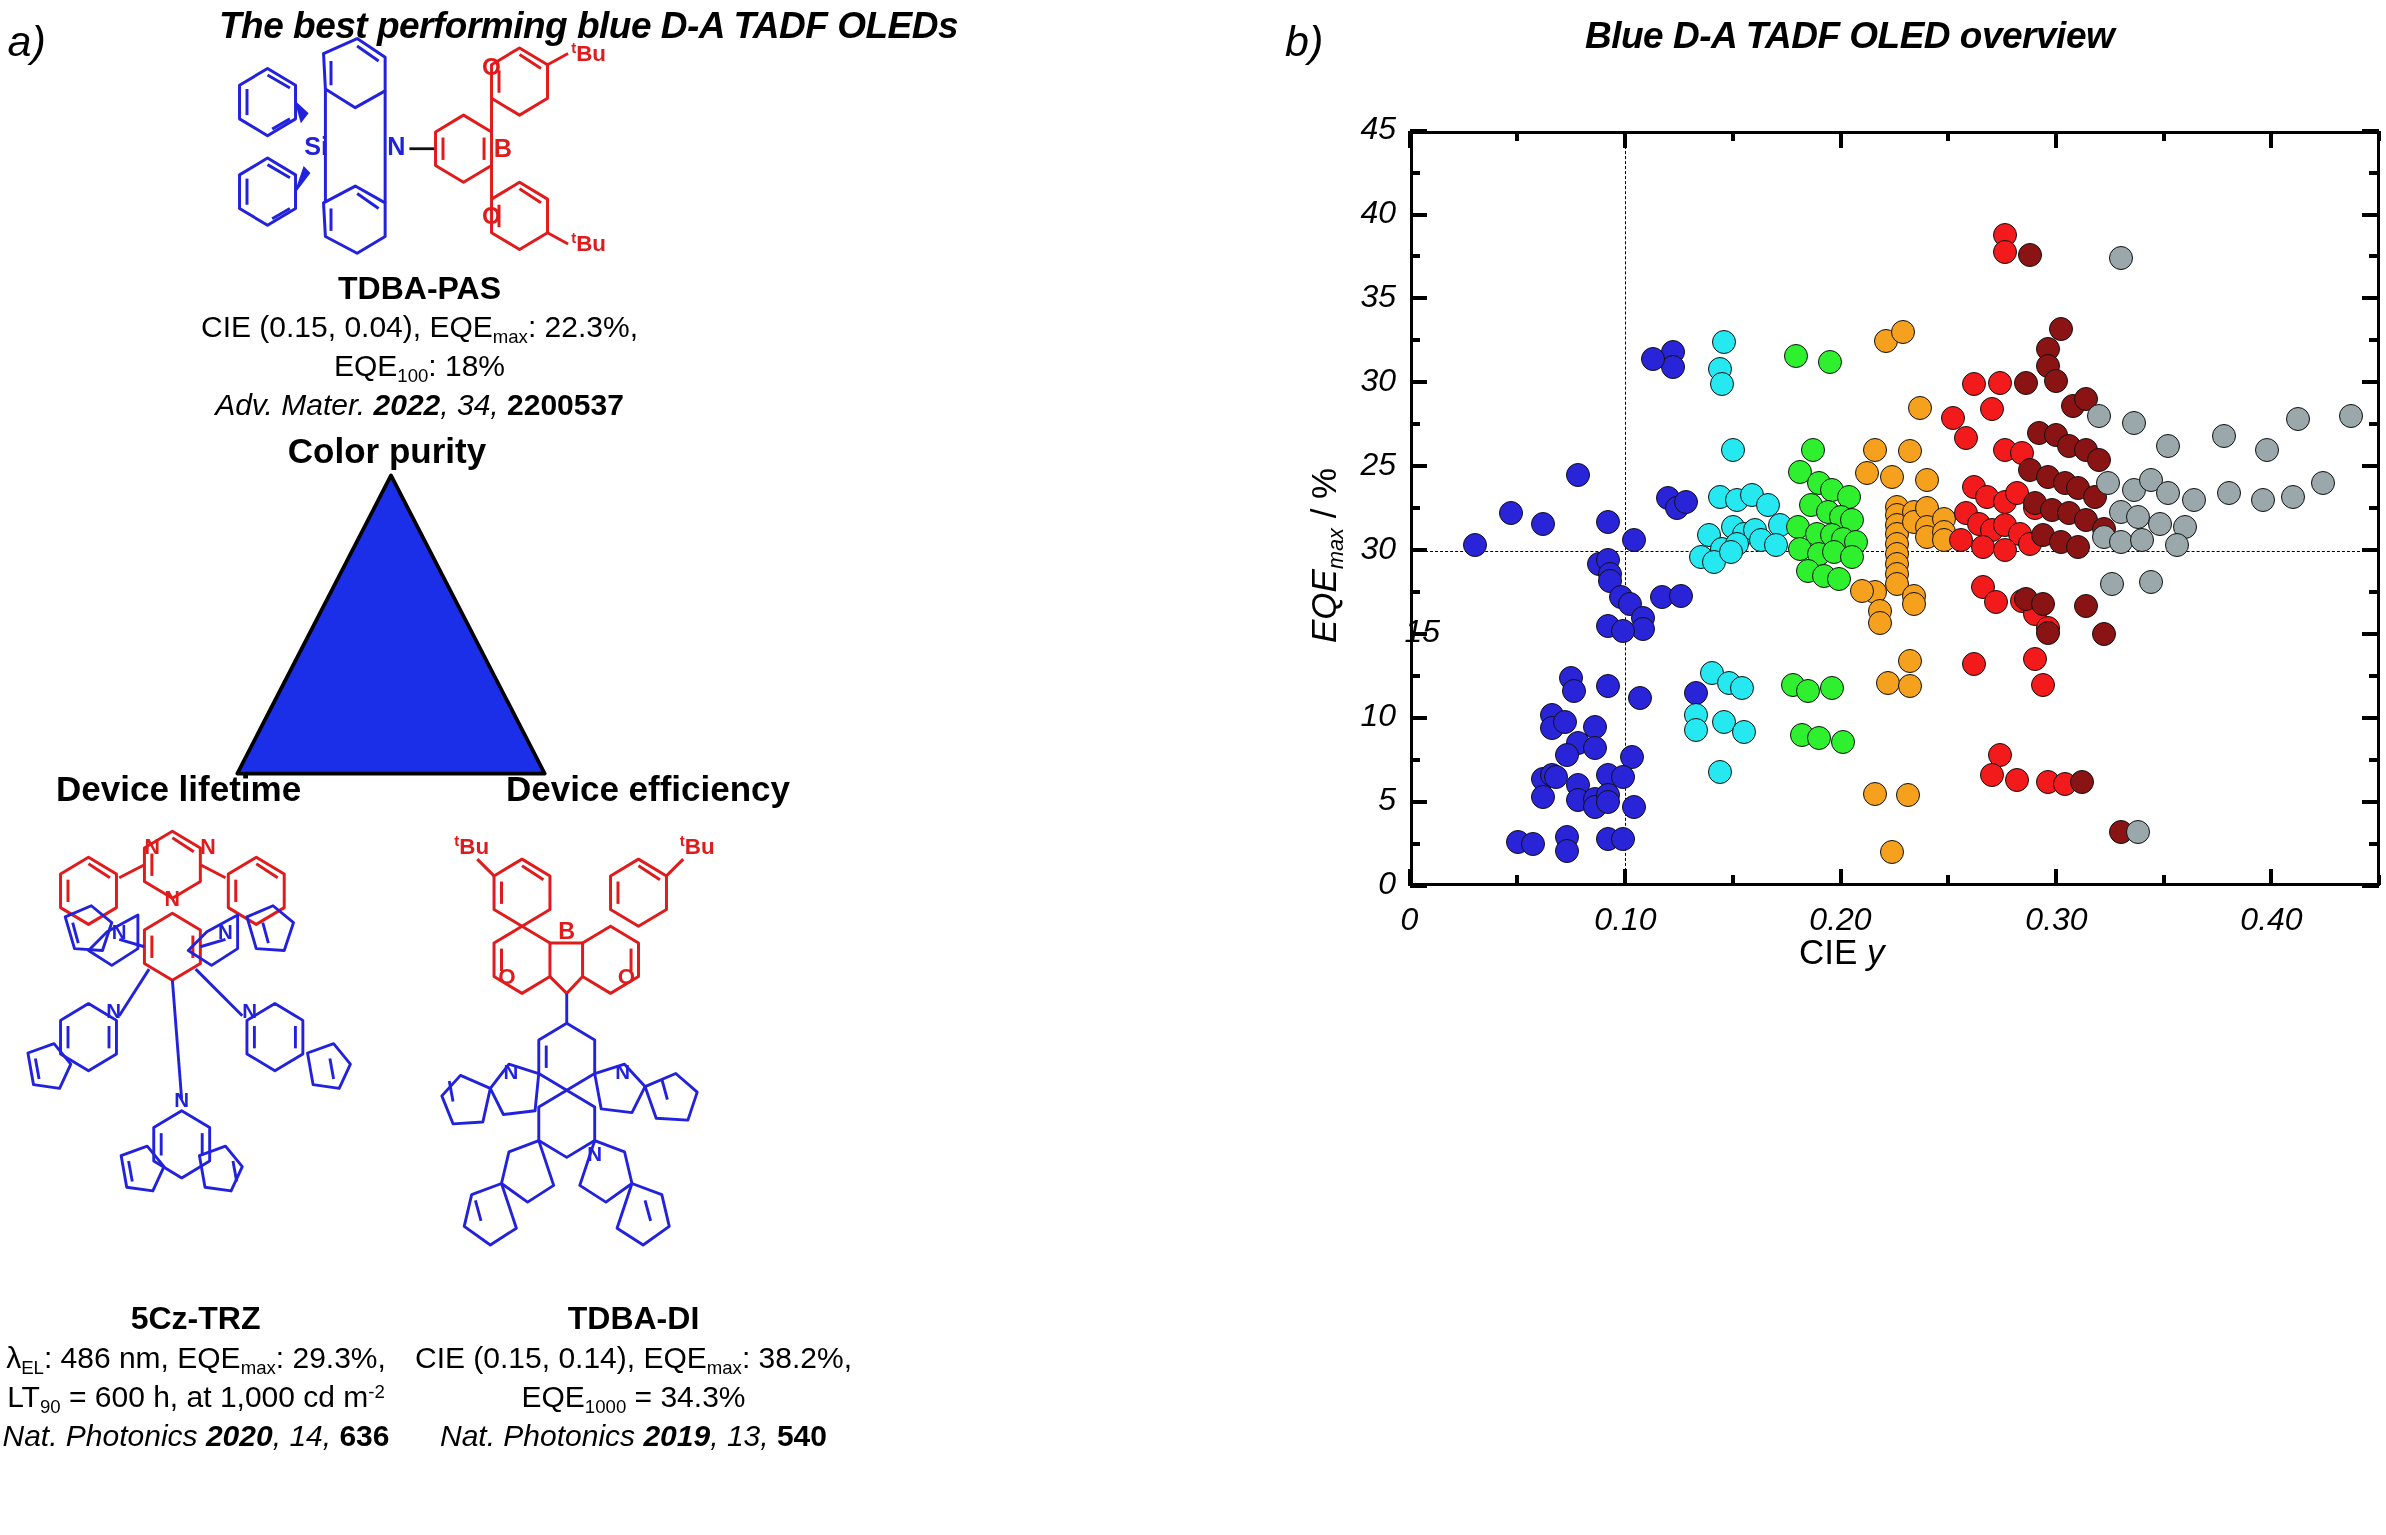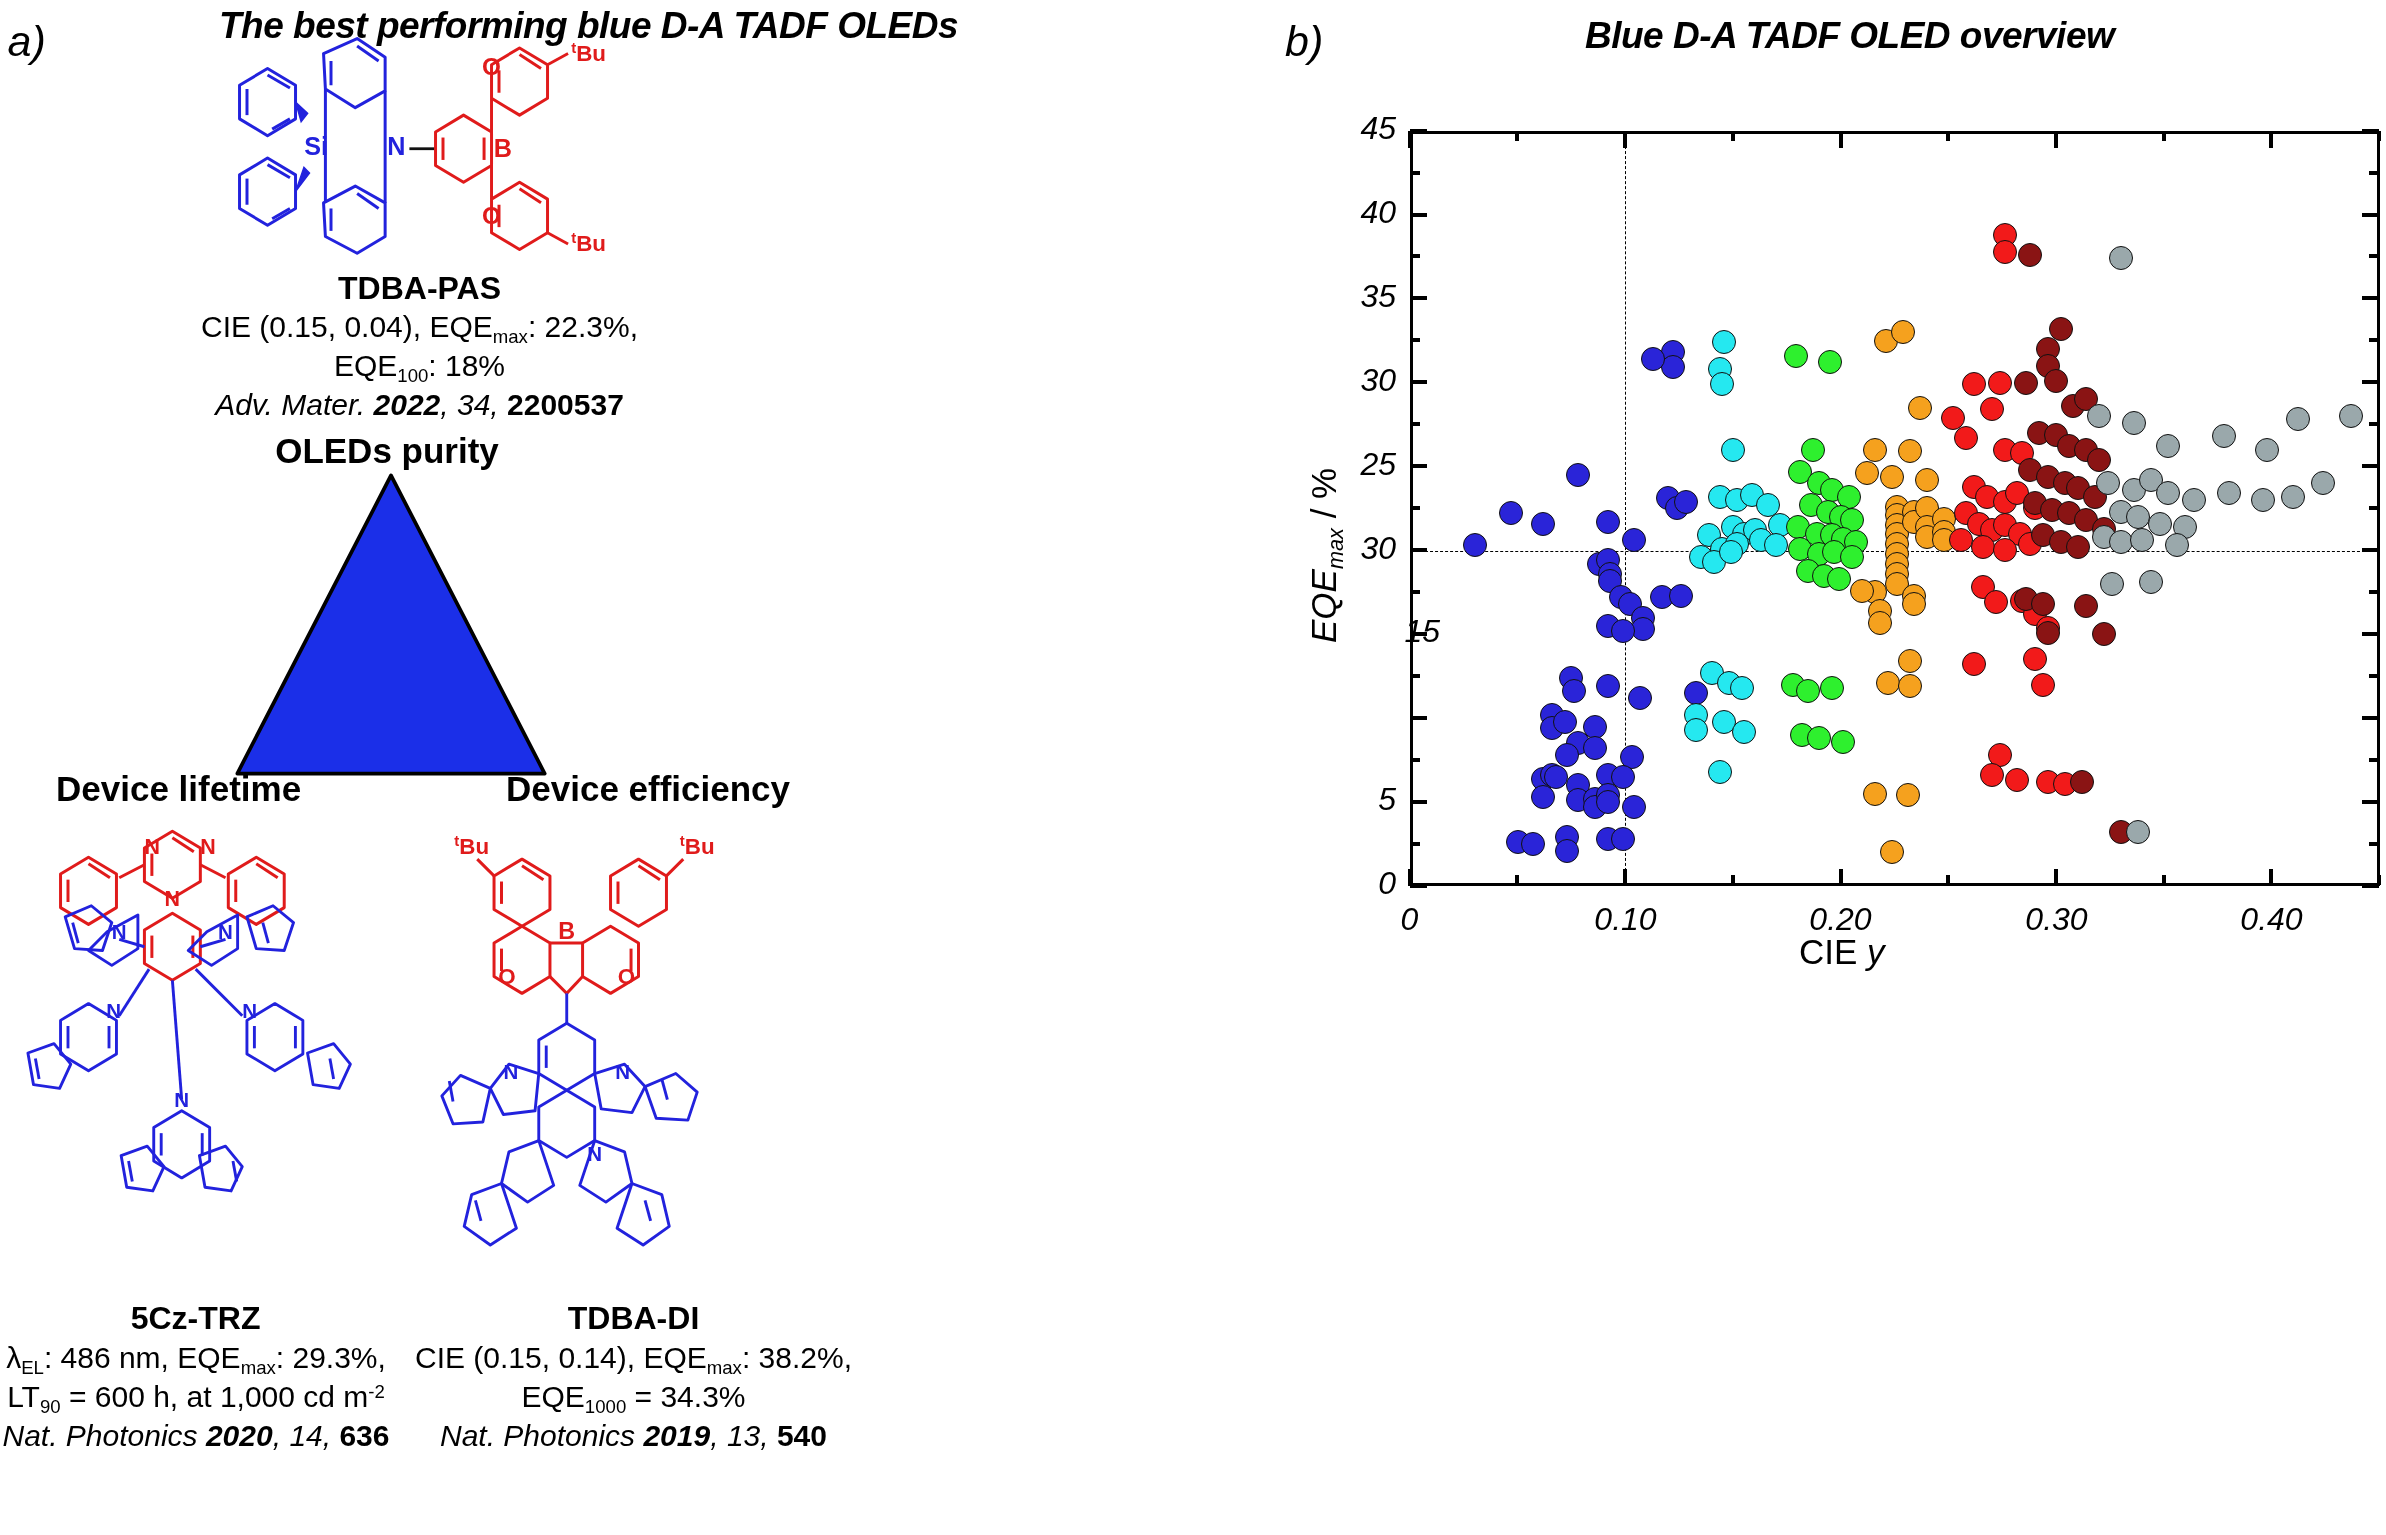--- a/index.html
+++ b/index.html
@@ -89,21 +89,21 @@
 <div class="abs mol-line" style="left:168px;top:349px;width:503px;">
   <span>EQE</span><sub>100</sub><span>: 18%</span>
 </div>
 <div class="abs mol-ref" style="left:168px;top:388px;width:503px;">
   <span>Adv. Mater.</span>
   <b>2022</b><span>,</span>
   <span class="vol">34</span><span>,</span>
   <span class="page">2200537</span>
 </div>
 
-<div class="abs tri-label" style="left:247px;top:431px;width:280px;">OLEDs purity</div>
+<div class="abs tri-label" style="left:247px;top:431px;width:280px;">Color purity</div>
 <div class="abs" style="left:228px;top:466px;width:326px;height:317px;">
 <svg width="326" height="317" viewBox="0 0 350 340">
   <polygon points="175,10 340,330 10,330" fill="#1b2fe8" stroke="#000" stroke-width="4" stroke-linejoin="round"></polygon>
 </svg>
 </div>
 <div class="abs corner-label" style="left:56px;top:769px;">Device lifetime</div>
 <div class="abs corner-label" style="left:506px;top:769px;">Device efficiency</div>
 
 <div class="abs" style="left:9.3px;top:820px;width:392px;height:466px;">
 <svg width="392" height="466" viewBox="0 0 420 500">
@@ -497,20 +497,21 @@
   </div>
 <div id="tick-layer" class="abs" style="left:0;top:0;width:2387px;height:1535px;pointer-events:none;">
     <div class="tickmk" style="left: 1410px; top: 884px; width: 17px; height: 3.7px;"></div>
     <div class="tickmk" style="left: 2362px; top: 884px; width: 17px; height: 3.7px;"></div>
     <div class="tick-lbl" style="left: 0px; top: 865px; width: 1396px; text-align: right;">0</div>
     <div class="tickmk" style="left: 1410px; top: 800px; width: 17px; height: 3.7px;"></div>
     <div class="tickmk" style="left: 2362px; top: 800px; width: 17px; height: 3.7px;"></div>
     <div class="tick-lbl" style="left: 0px; top: 781px; width: 1396px; text-align: right;">5</div>
     <div class="tickmk" style="left: 1410px; top: 716px; width: 17px; height: 3.7px;"></div>
     <div class="tickmk" style="left: 2362px; top: 716px; width: 17px; height: 3.7px;"></div>
+    <div class="tick-lbl" style="left: 0px; top: 697px; width: 1396px; text-align: right;">10</div>
     <div class="tickmk" style="left: 1410px; top: 632px; width: 17px; height: 3.7px;"></div>
     <div class="tickmk" style="left: 2362px; top: 632px; width: 17px; height: 3.7px;"></div>
     <div class="tick-lbl" style="left: 0px; top: 613px; width: 1396px; text-align: right; margin-left: 44px;">15</div>
     <div class="tickmk" style="left: 1410px; top: 548px; width: 17px; height: 3.7px;"></div>
     <div class="tickmk" style="left: 2362px; top: 548px; width: 17px; height: 3.7px;"></div>
     <div class="tick-lbl" style="left: 0px; top: 530px; width: 1396px; text-align: right;">30</div>
     <div class="tickmk" style="left: 1410px; top: 464px; width: 17px; height: 3.7px;"></div>
     <div class="tickmk" style="left: 2362px; top: 464px; width: 17px; height: 3.7px;"></div>
     <div class="tick-lbl" style="left: 0px; top: 446px; width: 1396px; text-align: right;">25</div>
     <div class="tickmk" style="left: 1410px; top: 380px; width: 17px; height: 3.7px;"></div>

